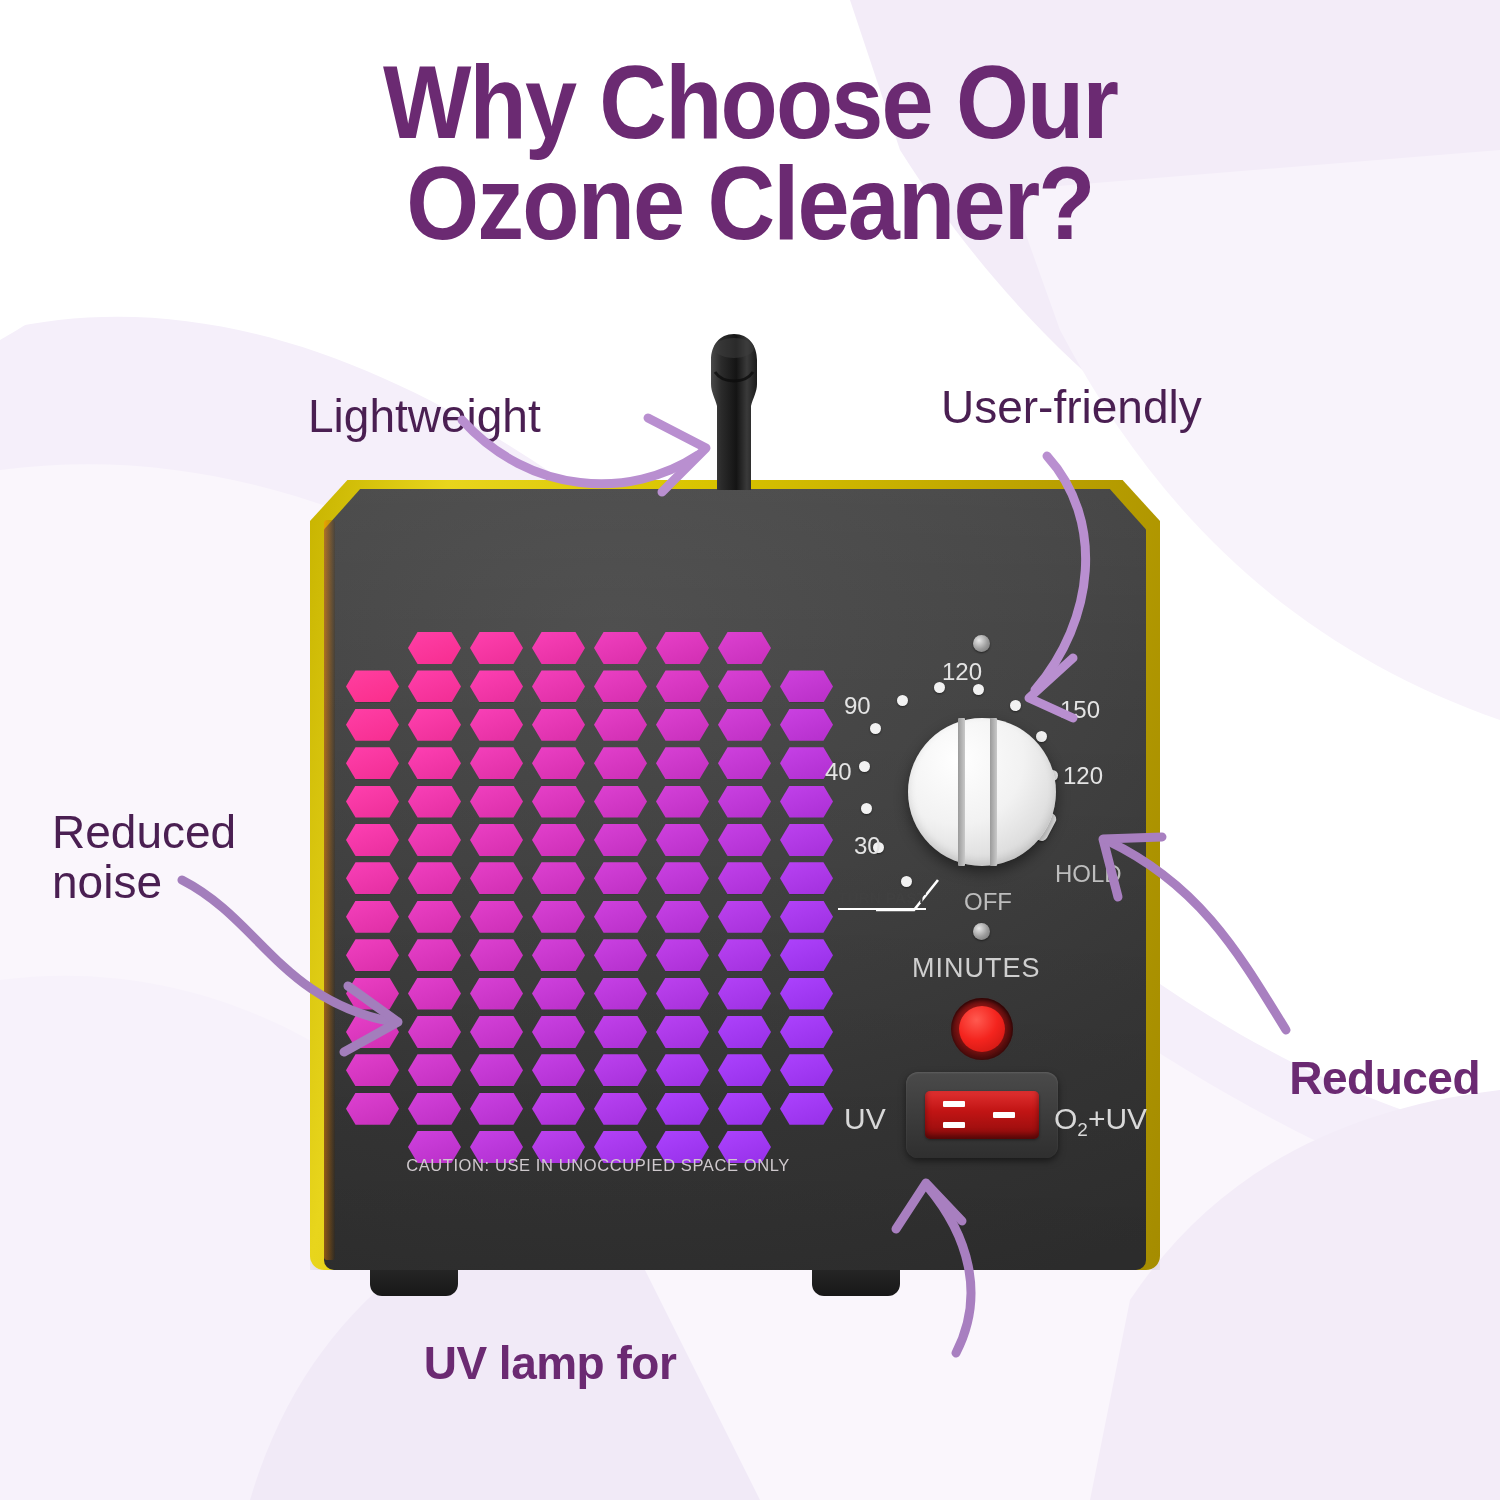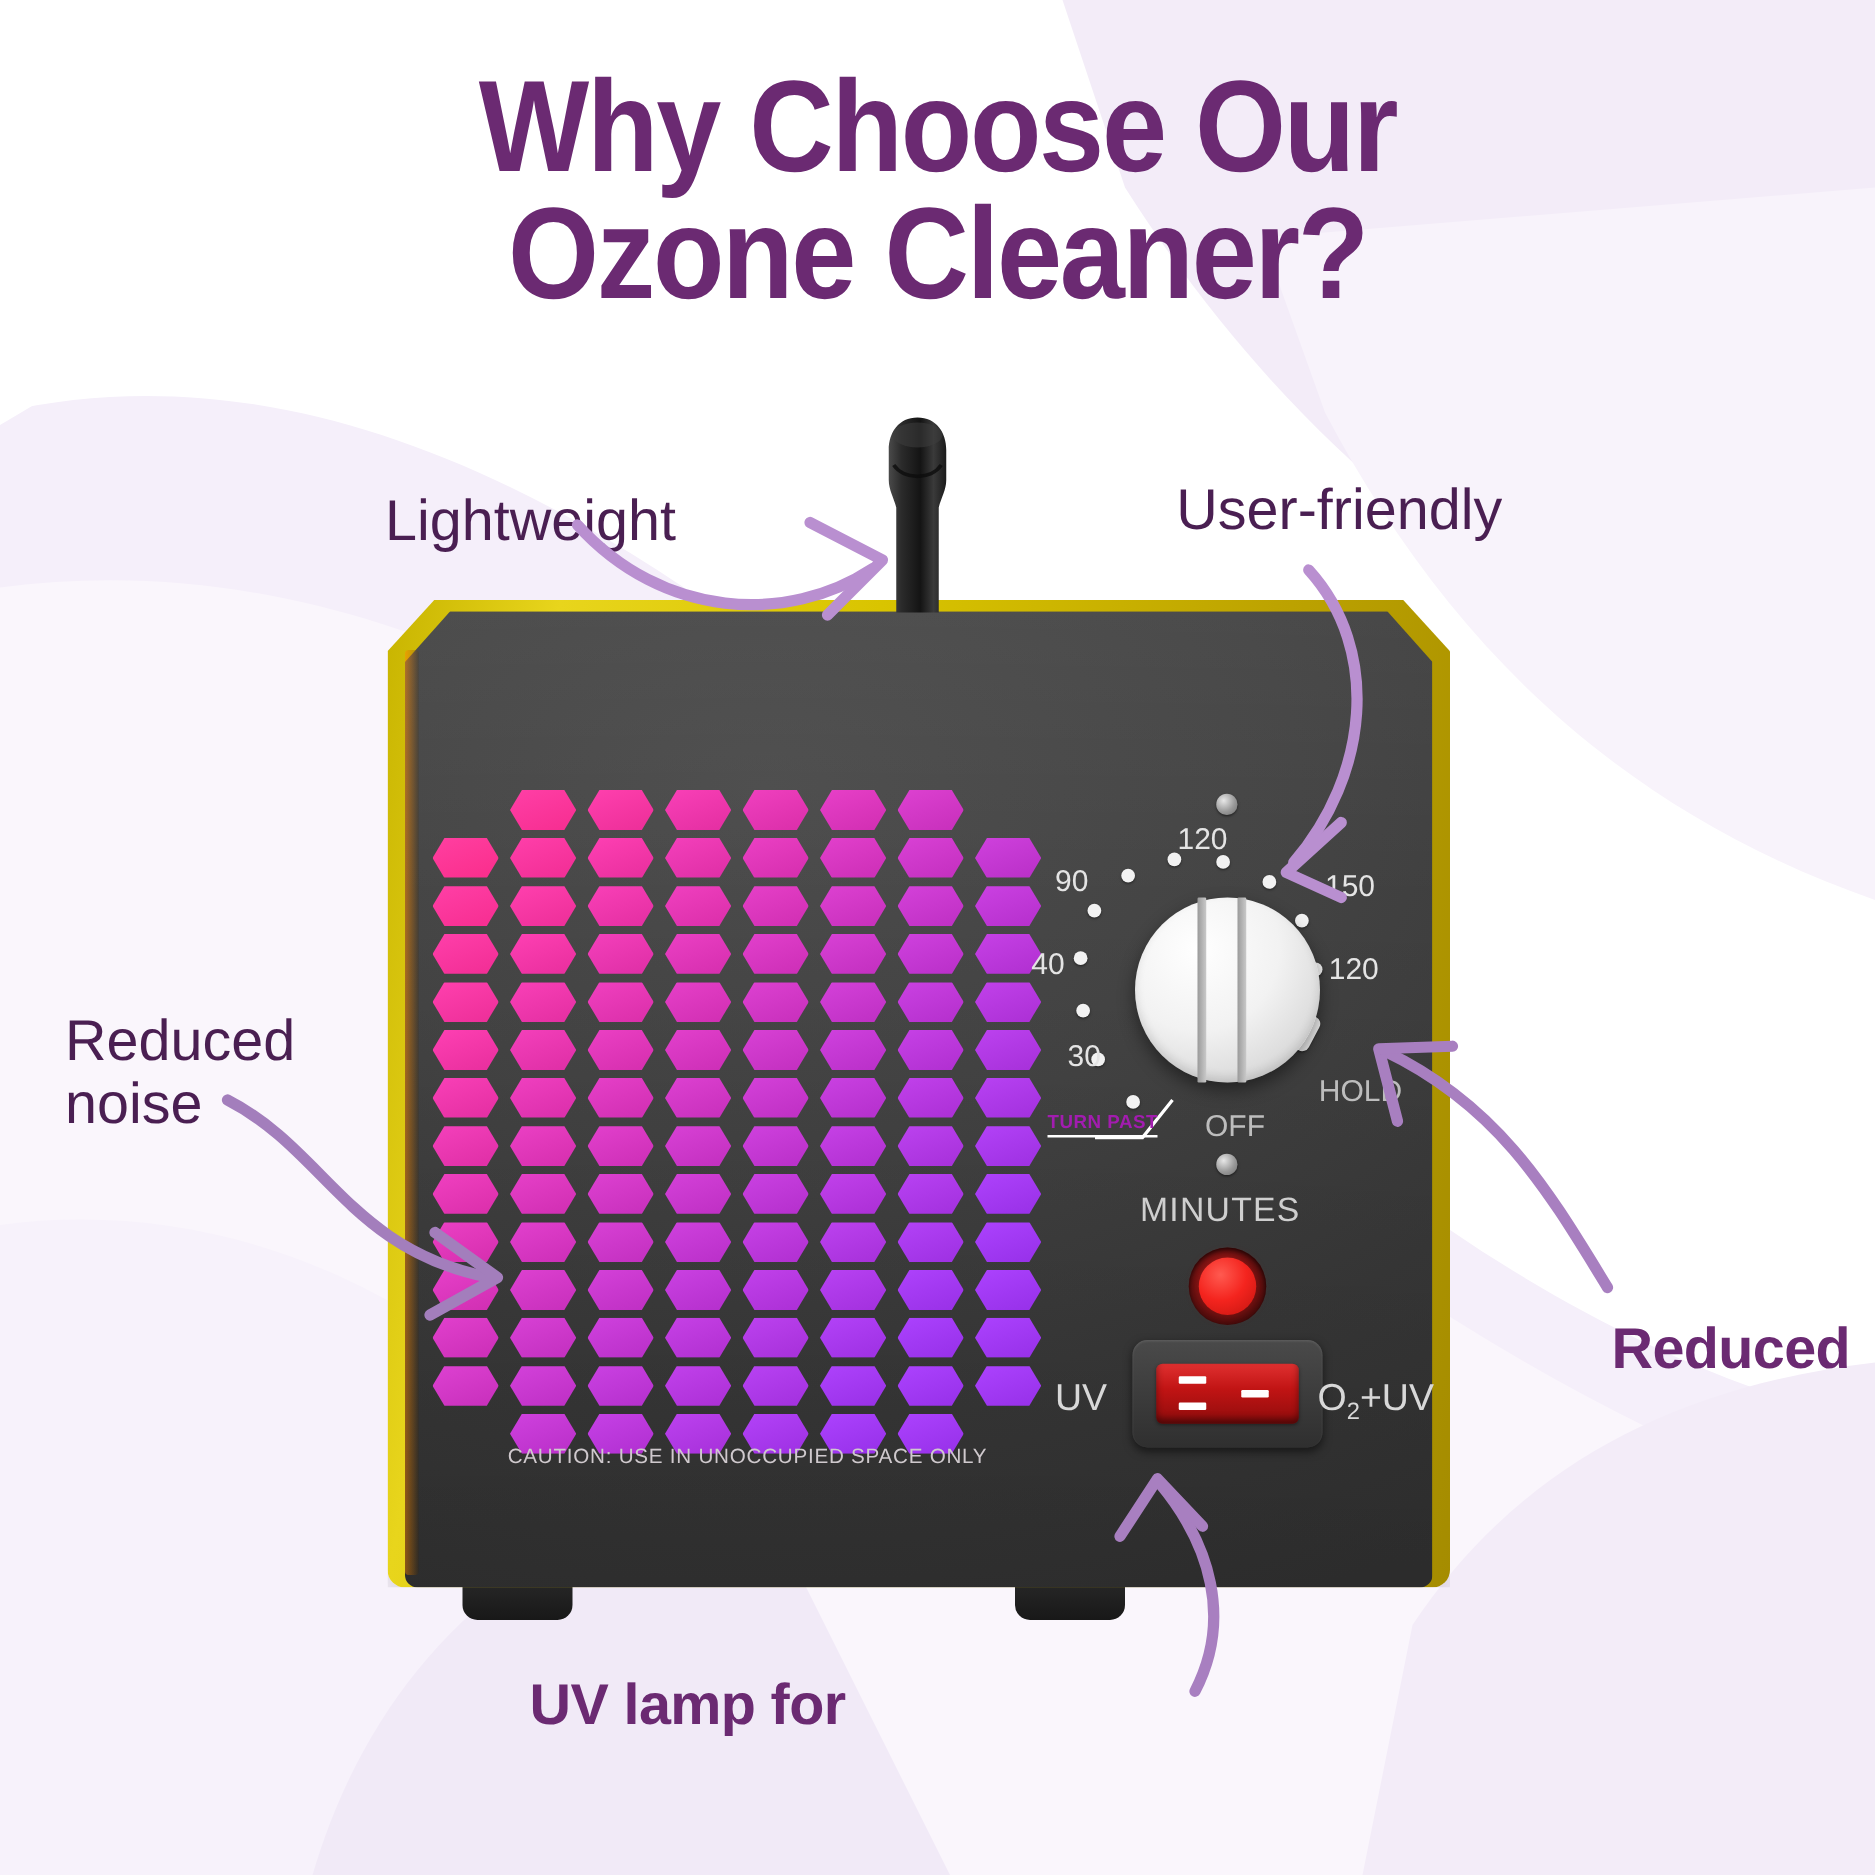--- a/index.html
+++ b/index.html
@@ -143,21 +143,21 @@
   }
   .dial-num {
     position:absolute; color:#e4e4e4; font-size:24px;
     font-family:"Liberation Sans", sans-serif; white-space:nowrap;
   }
   .dial-word {
     position:absolute; color:#bdbdbd; font-size:24px;
     font-family:"Liberation Sans", sans-serif; white-space:nowrap;
   }
   .turnpast {
-    position:absolute; color:#a21caf; font-size:15px; font-weight:700;
+    position:absolute; color:#404040; font-size:15px; font-weight:700;
     letter-spacing:0.4px; font-family:"Liberation Sans", sans-serif;
     border-bottom:2.5px solid #fff; padding-bottom:2px; white-space:nowrap;
   }
   .minutes-label {
     position:absolute; color:#cfcfcf; font-size:27px; letter-spacing:1px;
     font-family:"Liberation Sans", sans-serif; white-space:nowrap;
   }
   .led-ring {
     position:absolute; width:62px; height:62px; border-radius:50%;
     background:radial-gradient(circle at 40% 32%, #7e1414, #4a0c0c 70%, #2e0808 100%);

